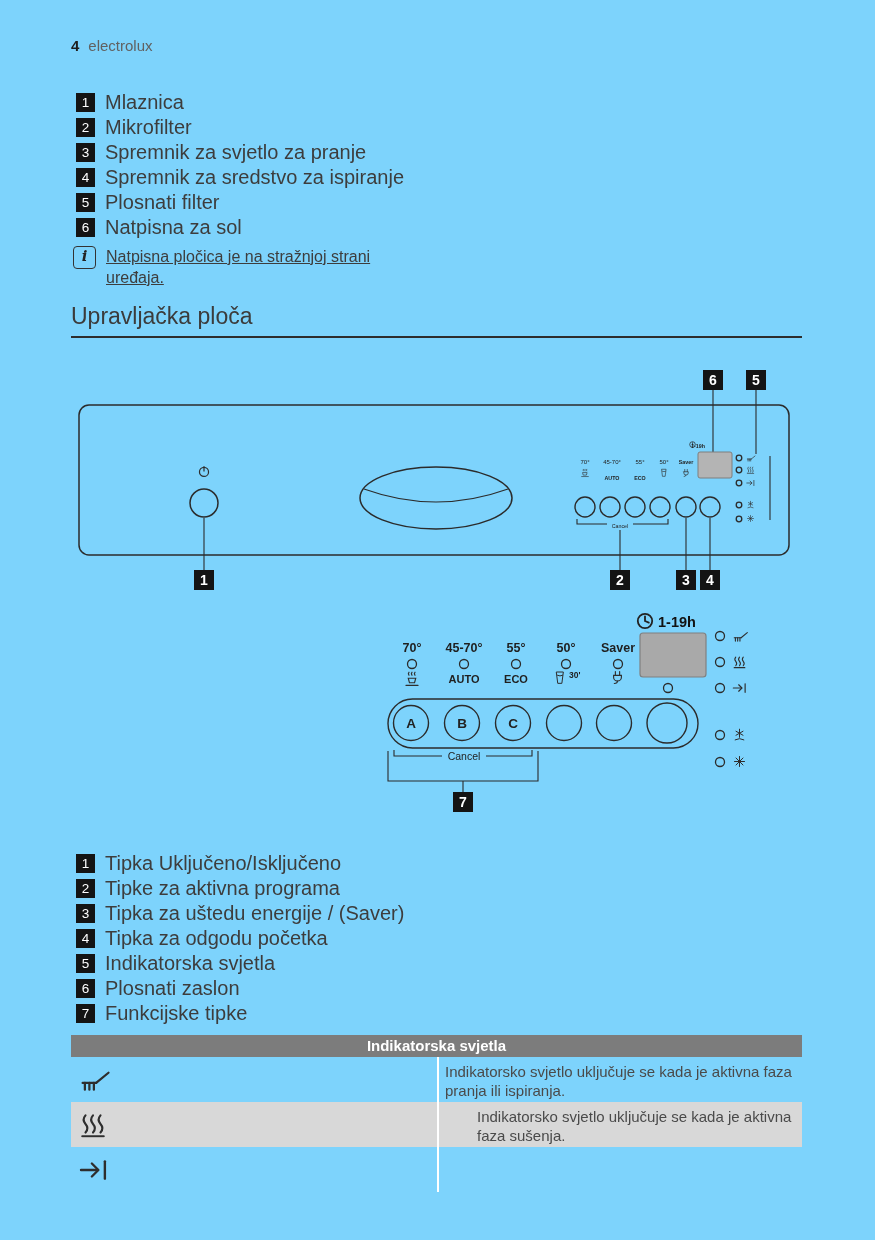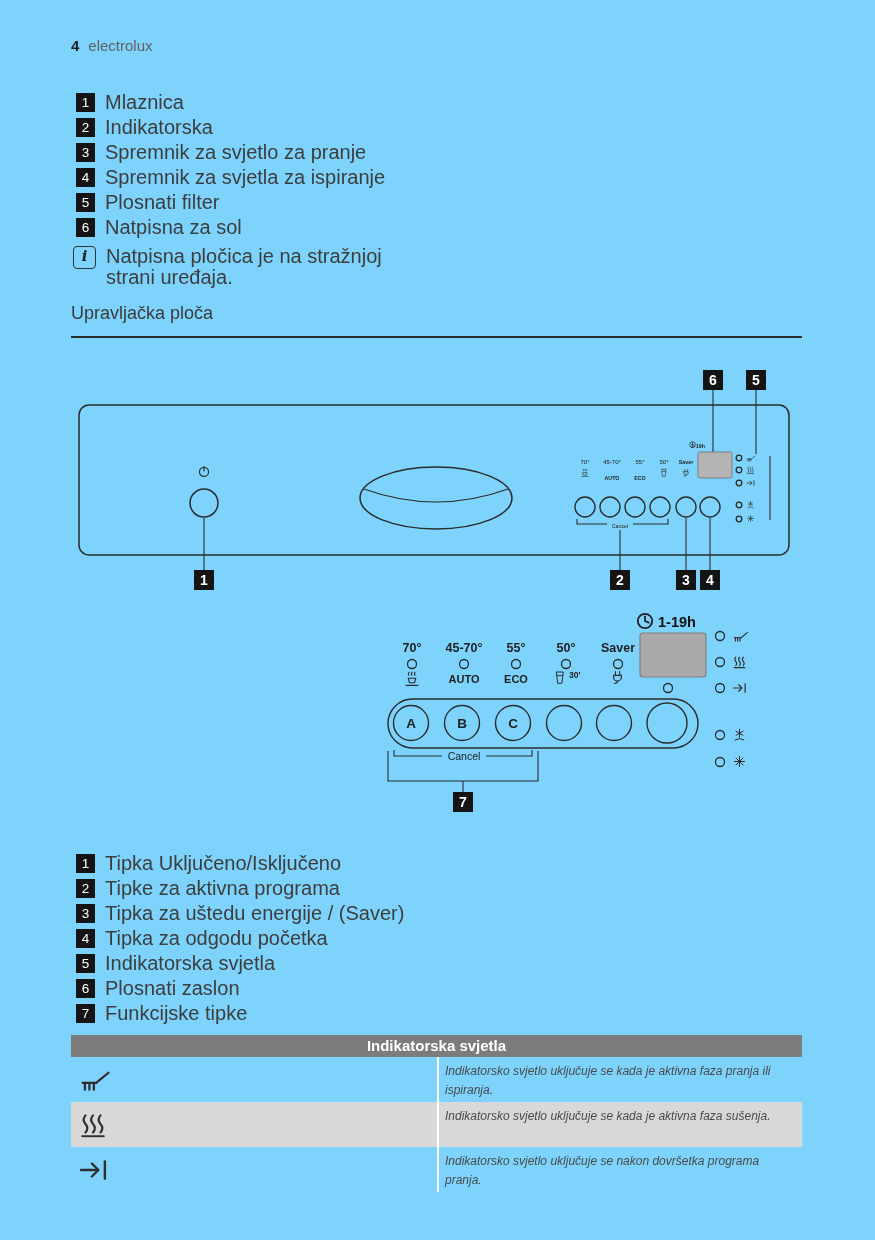--- a/index.html
+++ b/index.html
@@ -24,24 +24,24 @@
   }
   .itm-lbl { font-size:20px; color:#3d3d3d; white-space:nowrap; }
 
   
   .info-note { position:absolute; left:73px; top:246px; display:flex; }
   .info-icon {
     width:21px; height:21px; border:1.7px solid #333; border-radius:4px; flex:none;
     text-align:center; line-height:21px; margin-right:10px;
     font:italic bold 15px "DejaVu Serif", serif; color:#222;
   }
-  .info-text { margin:0; font-size:20px; line-height:21px; width:312px; color:#3d3d3d; }
-
-  
-  .sec-title { position:absolute; left:71px; top:303px; margin:0; font-size:18px; font-weight:400; color:#3b3b3b; }
+  .info-text { margin:0; font-size:16px; line-height:21px; width:312px; color:#3d3d3d;text-decoration:underline; }
+
+  
+  .sec-title { position:absolute; left:71px; top:303px; margin:0; font-size:23px; font-weight:400; color:#3b3b3b; }
   .sec-rule { position:absolute; left:71px; top:336px; width:731px; height:0; border-top:2px solid #2d2d2d; }
 
   
   .overview-svg { position:absolute; left:71px; top:368px; }
   .detail-svg { position:absolute; left:378px; top:606px; }
   .ol { fill:none; stroke:#2b2b2b; stroke-width:1.5; }
   .ol2 { fill:none; stroke:#2b2b2b; stroke-width:1.4; }
   .dot { fill:none; stroke:#2b2b2b; stroke-width:1.3; }
   .lns line { stroke:#2b2b2b; stroke-width:1.1; }
   .thin { stroke-width:1.1; }
@@ -57,28 +57,28 @@
   .blet { font-size:13.5px; font-weight:bold; fill:#222; text-anchor:middle; }
   .cancel-t { font-size:10.5px; fill:#222; text-anchor:middle; }
 
   
   .ind-table { position:absolute; left:71px; top:1035px; width:731px; }
   .t-head {
     height:22px; background:#7c7c7c; color:#fff; text-align:center;
     font-size:15px; font-weight:bold; line-height:22px;
   }
   .t-row { display:flex; height:45px; overflow:hidden; }
-  .t-row.alt { background:#d8d8d8; }
+  .t-row.alt { background:#d8d8d8;gap:32px; }
   .t-icon-cell {
     width:368px; box-sizing:border-box; padding-left:7px; flex:none;
     display:flex; align-items:center; border-right:2px solid #fff;
   }
   .t-text-cell {
     width:361px; box-sizing:border-box; padding:5px 8px 12px 6px;
-    font-size:12px; line-height:19px; color:#4a4a4a;font-style:italic;
+    font-size:15px; line-height:19px; color:#4a4a4a;
   }
 </style>
 </head>
 <body>
 
 <svg width="0" height="0" style="position:absolute" aria-hidden="true">
   <defs>
     <symbol id="sym-power" viewBox="0 0 16 16">
       <circle cx="8" cy="9" r="5.2" fill="none" stroke="#2e2e2e" stroke-width="1.4"></circle>
       <line x1="8" y1="2.5" x2="8" y2="8.5" stroke="#2e2e2e" stroke-width="1.4"></line>
@@ -151,29 +151,29 @@
     <span class="pg">4</span><span class="brand">electrolux</span>
   </div>
 
   <ul class="num-list list1">
     <li class="num-item">
         <span class="numbox">1</span>
         <span class="itm-lbl">Mlaznica</span>
       </li>
     <li class="num-item">
         <span class="numbox">2</span>
-        <span class="itm-lbl">Indikatorska</span>
+        <span class="itm-lbl">Mikrofilter</span>
       </li>
     <li class="num-item">
         <span class="numbox">3</span>
         <span class="itm-lbl">Spremnik za svjetlo za pranje</span>
       </li>
     <li class="num-item">
         <span class="numbox">4</span>
-        <span class="itm-lbl">Spremnik za svjetla za ispiranje</span>
+        <span class="itm-lbl">Spremnik za sredstvo za ispiranje</span>
       </li>
     <li class="num-item">
         <span class="numbox">5</span>
         <span class="itm-lbl">Plosnati filter</span>
       </li>
     <li class="num-item">
         <span class="numbox">6</span>
         <span class="itm-lbl">Natpisna za sol</span>
       </li>
   </ul>
@@ -398,17 +398,16 @@
       </div>
       <div class="t-text-cell">Indikatorsko svjetlo uključuje se kada je aktivna faza sušenja.</div>
     </div>
 
     <div class="t-row">
       <div class="t-icon-cell">
         <svg width="31" height="26" viewBox="0 0 28 24">
             <use href="#sym-end"></use>
           </svg>
       </div>
-      <div class="t-text-cell">Indikatorsko svjetlo uključuje se nakon dovršetka programa pranja.</div>
     </div>
   </div>
 
 </div>
 
 </body></html>

